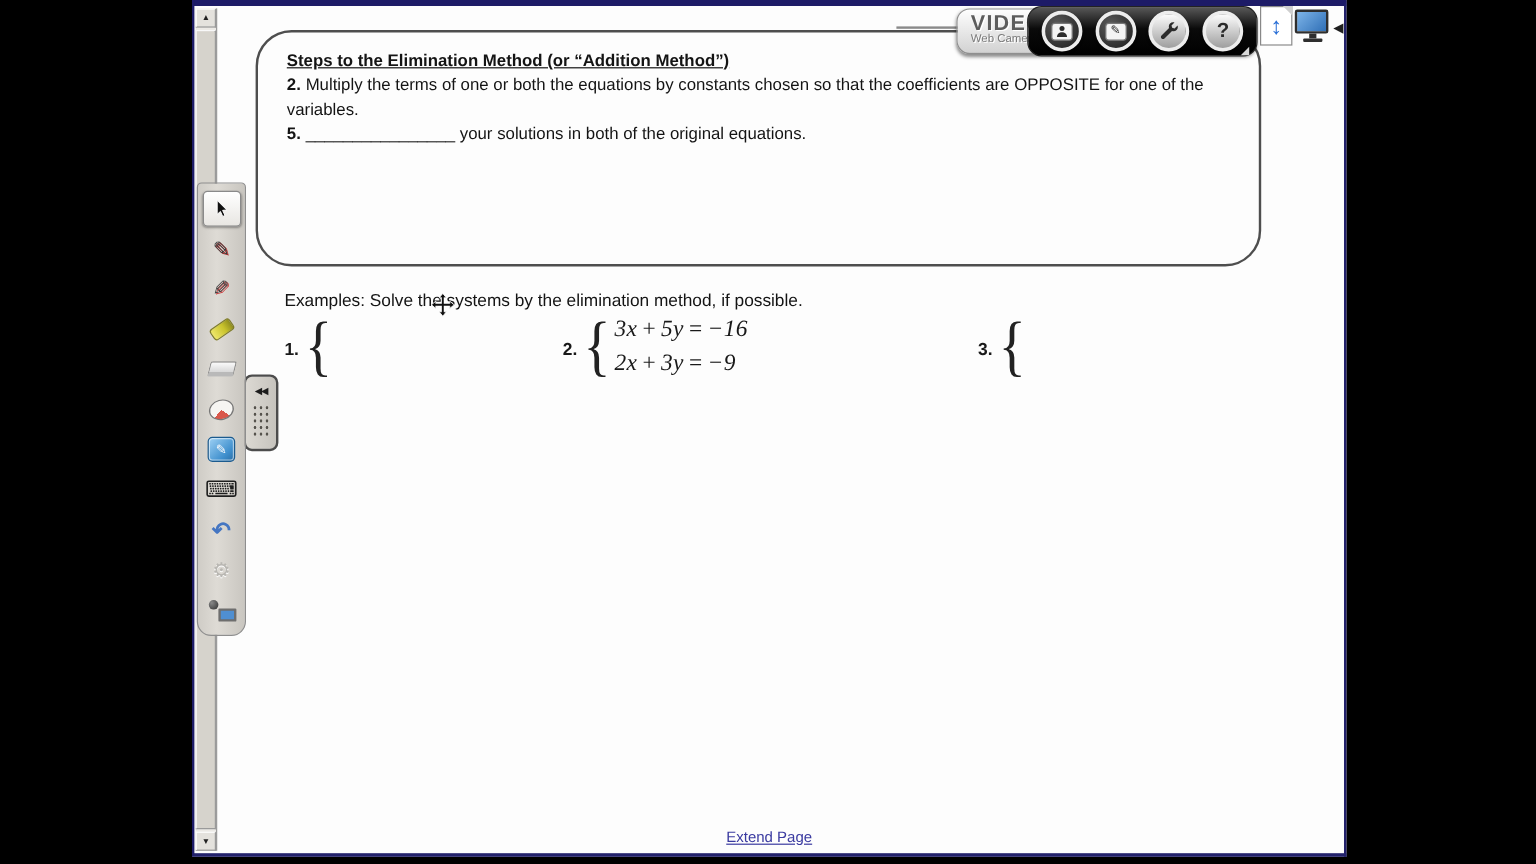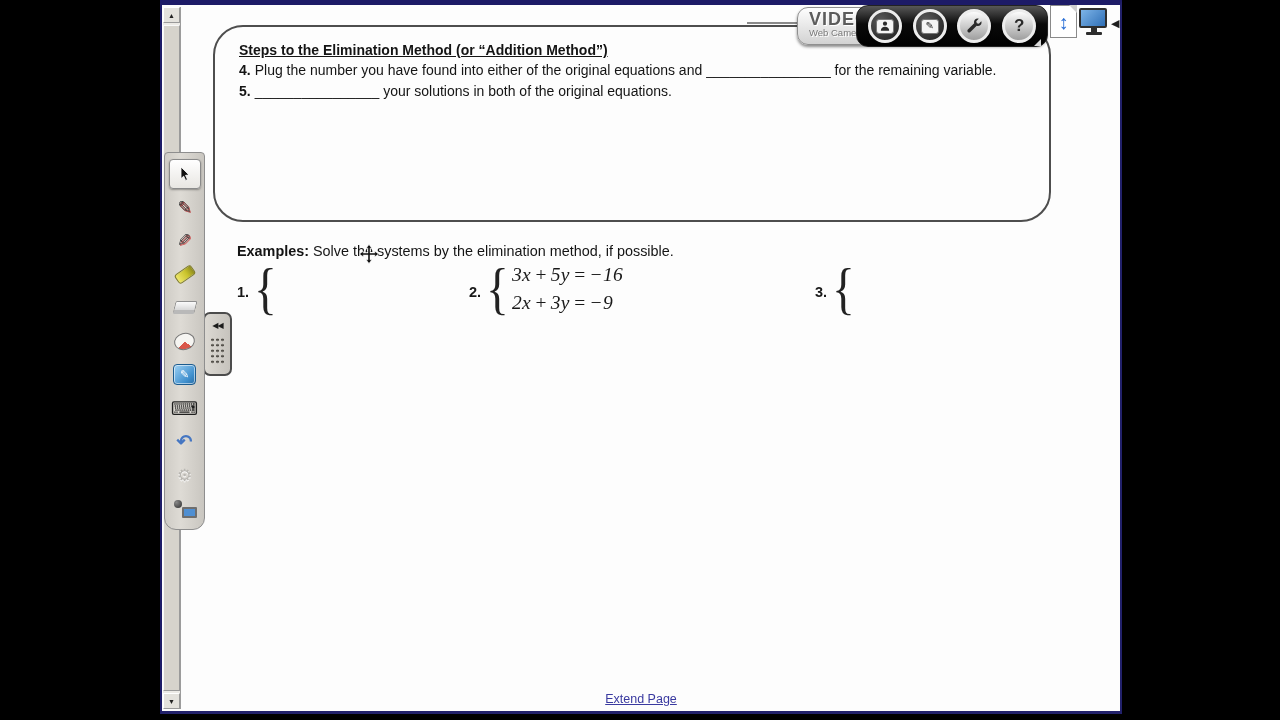--- a/index.html
+++ b/index.html
@@ -180,30 +180,30 @@
     </div>
   </div>
 
   <div class="handle">
     <div class="chev">◀◀</div>
     <div class="dots"></div>
   </div>
 
   <div class="steps-box">
     <div class="line steps-heading">Steps to the Elimination Method (or “Addition Method”)</div>
-    <div class="line">
-      <span class="num">4.</span><span>Plug the number you have found into either of the original equations and </span><span>________________</span><span> for the remaining variable.</span>
+    <div class="line wrap">
+      <span class="num">2.</span><span>Multiply the terms of one or both the equations by constants chosen so that the coefficients are OPPOSITE for one of the variables.</span>
     </div>
     <div class="line">
       <span class="num">5.</span><span>________________</span><span> your solutions in both of the original equations.</span>
     </div>
   </div>
 
   <div class="examples-intro">
-    <span style="font-weight:bold">Examples:</span><span> Solve the systems by the elimination method, if possible.</span>
+    <span style="font-weight:normal">Examples:</span><span> Solve the systems by the elimination method, if possible.</span>
   </div>
 
   <svg class="move-cursor" viewBox="0 0 20 20">
     <path d="M10 3 V17 M3 10 H17" stroke="#fff" stroke-width="3.4"></path>
     <path d="M10 0.5 L13 4.2 H7 Z M10 19.5 L7 15.8 H13 Z M0.5 10 L4.2 7 V13 Z M19.5 10 L15.8 13 V7 Z" fill="#111" stroke="#fff" stroke-width="0.7"></path>
     <path d="M10 3 V17 M3 10 H17" stroke="#111" stroke-width="1.6"></path>
   </svg>
 
   <div class="system" style="left:75px; top:254px;">
     <span class="sys-num">1.</span>

